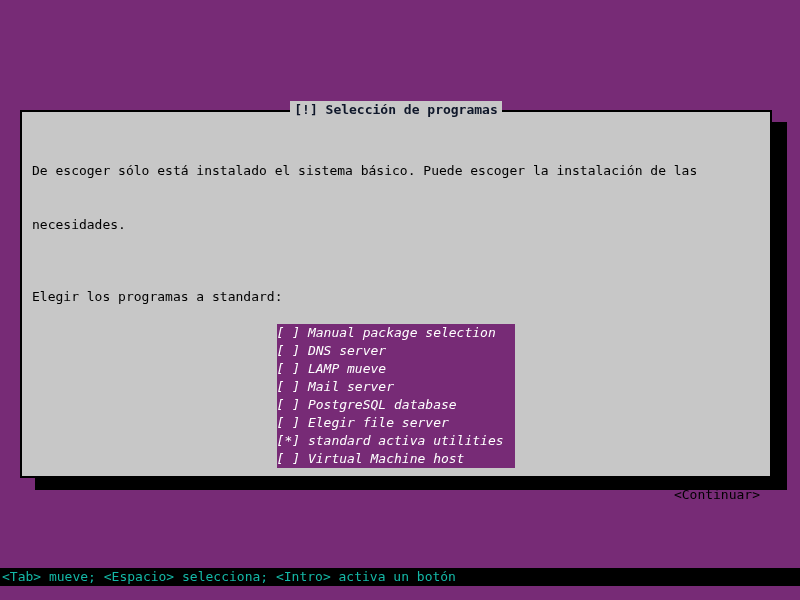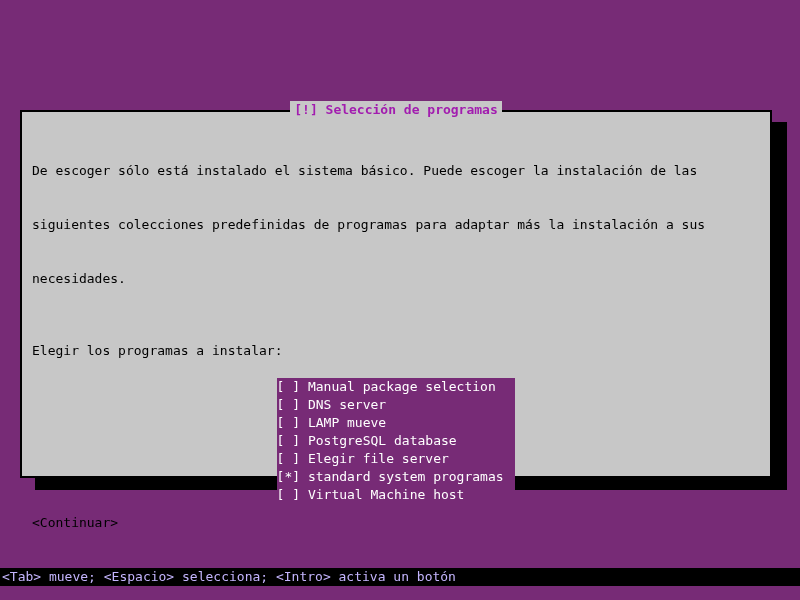--- a/index.html
+++ b/index.html
@@ -35,21 +35,21 @@
   }
   .title-wrap {
     position: absolute;
     top: -11px;
     left: 0;
     width: 100%;
     text-align: center;
   }
   .title {
     background: #c7c7c7;
-    color: #a21caf;
+    color: #0f172a;
     font-weight: bold;
     padding: 0 4px;
     display: inline-block;
   }
   .content {
     padding: 14px 10px 0 10px;
   }
   .intro {
     white-space: pre-wrap;
     margin-bottom: 18px;
@@ -63,77 +63,78 @@
   }
   .list {
     background: #772b76;
     color: #fff;
     padding: 0;
   }
   .row {
     white-space: pre;
     padding: 0 4px 0 0;
     position: relative;
+    font-style: italic;
   }
   .row.highl {
     
   }
   .highlight-box {
     position: absolute;
     left: -4px;
     top: -3px;
     width: 32px;
     height: 23px;
     border: 3px solid #ff0000;
     border-radius: 6px;
   }
   .continue-wrap {
-    text-align: left;
-    margin-top: 10px;
+    text-align: right;
+    margin-top: 18px;
   }
   .continue {
     color: #000;
     white-space: pre;
   }
   .hintbar {
     position: absolute;
     bottom: 14px;
     left: 0;
     width: 100%;
-    color: #c4b5fd;
+    color: #14b8a6;
     background: #000;
     padding: 0 2px;
     white-space: pre;
   }
 </style>
 </head>
 <body>
 
 <div class="shadow"></div>
 
 <div class="dialog">
   <div class="title-wrap">
     <span class="title">[!] Selección de programas</span>
   </div>
   <div class="content">
     <div class="intro">
       <div>De escoger sólo está instalado el sistema básico. Puede escoger la instalación de las</div>
-      <div>siguientes colecciones predefinidas de programas para adaptar más la instalación a sus</div>
       <div>necesidades.</div>
     </div>
-    <div class="prompt">Elegir los programas a instalar:</div>
+    <div class="prompt">Elegir los programas a standard:</div>
 
     <div class="list-wrap">
       <div class="list" id="pkg-list">
           <div class="row">[ ] Manual package selection </div>
           <div class="row">[ ] DNS server               </div>
           <div class="row">[ ] LAMP mueve              </div>
+          <div class="row">[ ] Mail server              </div>
           <div class="row">[ ] PostgreSQL database      </div>
           <div class="row">[ ] Elegir file server        </div>
-          <div class="row">[*] standard system programas</div>
+          <div class="row">[*] standard activa utilities</div>
           <div class="row">[ ] Virtual Machine host     </div>
         </div>
     </div>
 
     <div class="continue-wrap">
       <span class="continue">&lt;Continuar&gt;</span>
     </div>
   </div>
 </div>
 

